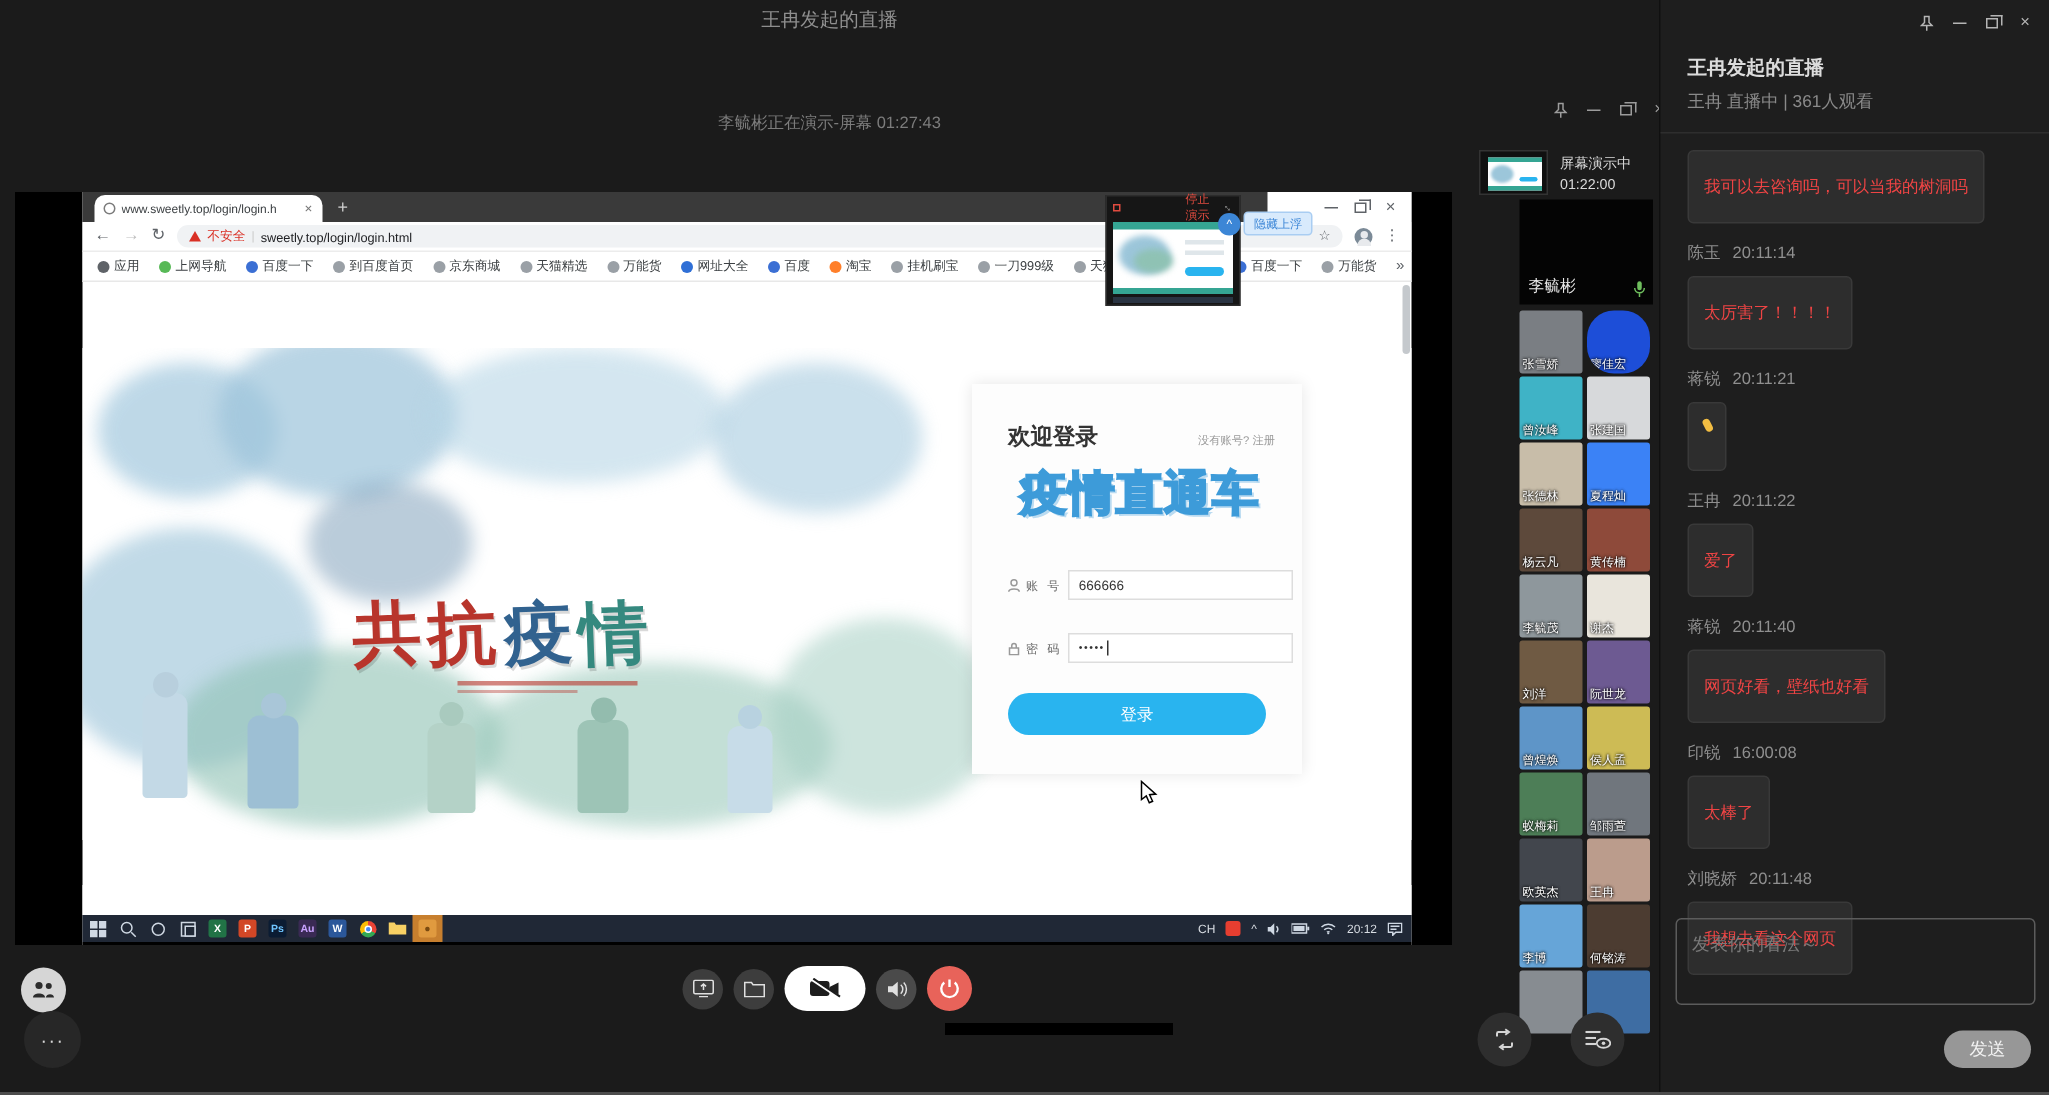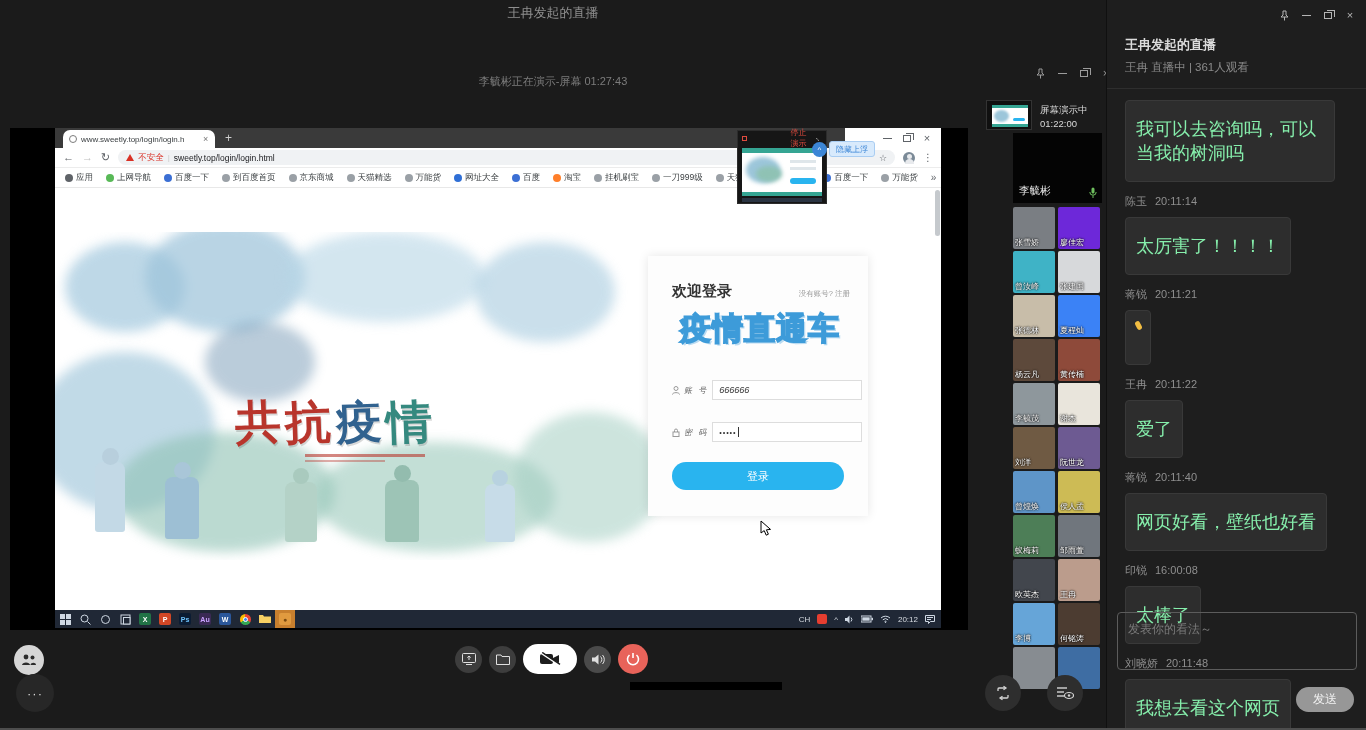--- a/index.html
+++ b/index.html
@@ -73,21 +73,21 @@
   .figure { position:absolute; border-radius:8px 8px 3px 3px; }
   .fighead { position:absolute; border-radius:50%; }
 
   .login-card { position:absolute; left:593px; top:24px; width:220px; height:260px; background:#fdfdfd;
     box-shadow:0 0 10px rgba(0,0,0,.10); }
   .welcome { position:absolute; left:24px; top:26px; font-size:15px; font-weight:bold; color:#333; }
   .register { position:absolute; right:18px; top:33px; font-size:7.5px; color:#999; }
   .brand { position:absolute; left:20px; top:52px; width:184px; text-align:center; font-size:31px;
     font-weight:bold; letter-spacing:1px; color:#eaf6ff; -webkit-text-stroke:1.6px #3d9bd9;
     text-shadow:2px 2px 0 rgba(61,155,217,.35); white-space:nowrap; }
-  .frow { position:absolute; left:24px; display:flex; align-items:center; gap:4px;font-style:italic; }
+  .frow { position:absolute; left:24px; display:flex; align-items:center; gap:4px; }
   .flabel { font-size:8px; color:#666; letter-spacing:2px; white-space:nowrap; }
   .fbox { width:150px; height:20px; border:1px solid #ddd; background:#fff; display:flex;
     align-items:center; padding:0 6px; font-size:9px; color:#333; }
   .caret { display:inline-block; width:1px; height:10px; background:#333; margin-left:1px; }
   .login-btn { position:absolute; left:24px; top:206px; width:172px; height:28px; border-radius:14px;
     background:#29b4ef; color:#fff; font-size:11px; display:flex; align-items:center; justify-content:center; }
 
   .page-footer { position:absolute; left:0; top:432px; width:886px; height:30px;
     background:#3aab99; text-align:center; font-size:8px; padding-top:11px; }
   .whitegap { position:absolute; left:0; top:462px; width:886px; height:20px; background:#fff; }
@@ -144,21 +144,21 @@
   
   .chat { position:absolute; left:1106px; top:0; width:260px; height:730px; background:#1e1e1e;
     border-left:1px solid #101010; }
   .chat-title { position:absolute; left:18px; top:36px; color:#dcdcdc; font-size:13px; font-weight:bold; }
   .chat-sub { position:absolute; left:18px; top:60px; color:#8a8a8a; font-size:11.5px; }
   .chat-div { position:absolute; left:0; top:88px; width:260px; height:1px; background:#2e2e2e; }
   .msgs { position:absolute; left:18px; top:100px; width:228px; }
   .mhead { color:#8f8f8f; font-size:11px; margin:12px 0 8px; }
   .mhead b { font-weight:normal; margin-right:8px; }
   .bubble { display:inline-block; background:#2d2d2d; border:1px solid #393939; border-radius:4px;
-    padding:16px 10px; color:#86efac; font-size:18px; max-width:210px; }
+    padding:16px 10px; color:#ef4444; font-size:11px; max-width:210px; }
   .thumbemo { width:15px; height:11px; background:#f2bd42; border-radius:3px; position:relative;
     transform:rotate(-18deg); margin:1px 2px; }
   .thumbemo::before { content:''; position:absolute; left:-2px; top:-6px; width:5px; height:9px;
     background:#f2bd42; border-radius:2.5px; transform:rotate(-28deg); }
   .chat-input { position:absolute; left:10px; top:612px; width:240px; height:58px; background:transparent;
     border:1px solid #5c5c5c; border-radius:4px; resize:none; color:#cfcfcf; font-size:12px;
     padding:8px 10px; font-family:"Liberation Sans","DejaVu Sans",sans-serif; }
   .chat-input::placeholder { color:#7a7a7a; }
   .sendbtn { position:absolute; right:12px; top:687px; width:58px; height:25px; border:none;
     border-radius:13px; background:#979797; color:#f2f2f2; font-size:12px; }
@@ -551,21 +551,21 @@
         <rect x="2.5" y="0.5" width="3" height="6" rx="1.5" fill="#6fbf5e"></rect>
         <path d="M0.8 5 a3.2 3.2 0 0 0 6.4 0" fill="none" stroke="#6fbf5e"></path>
         <line x1="4" y1="8.5" x2="4" y2="11" stroke="#6fbf5e"></line>
       </svg>
   </div>
 
   <div class="pgrid">
     <div class="ptile" style="background: rgb(122, 126, 131);">
         <span class="pname">张雪娇</span>
       </div>
-    <div class="ptile" style="background: #6d28d9;">
+    <div class="ptile" style="background: #1d4ed8; border-radius: 18px;">
         <span class="pname">廖佳宏</span>
       </div>
     <div class="ptile" style="background: rgb(63, 179, 198);">
         <span class="pname">曾汝峰</span>
       </div>
     <div class="ptile" style="background: rgb(215, 217, 219);">
         <span class="pname">张建国</span>
       </div>
     <div class="ptile" style="background: rgb(200, 189, 169);">
         <span class="pname">张德林</span>

